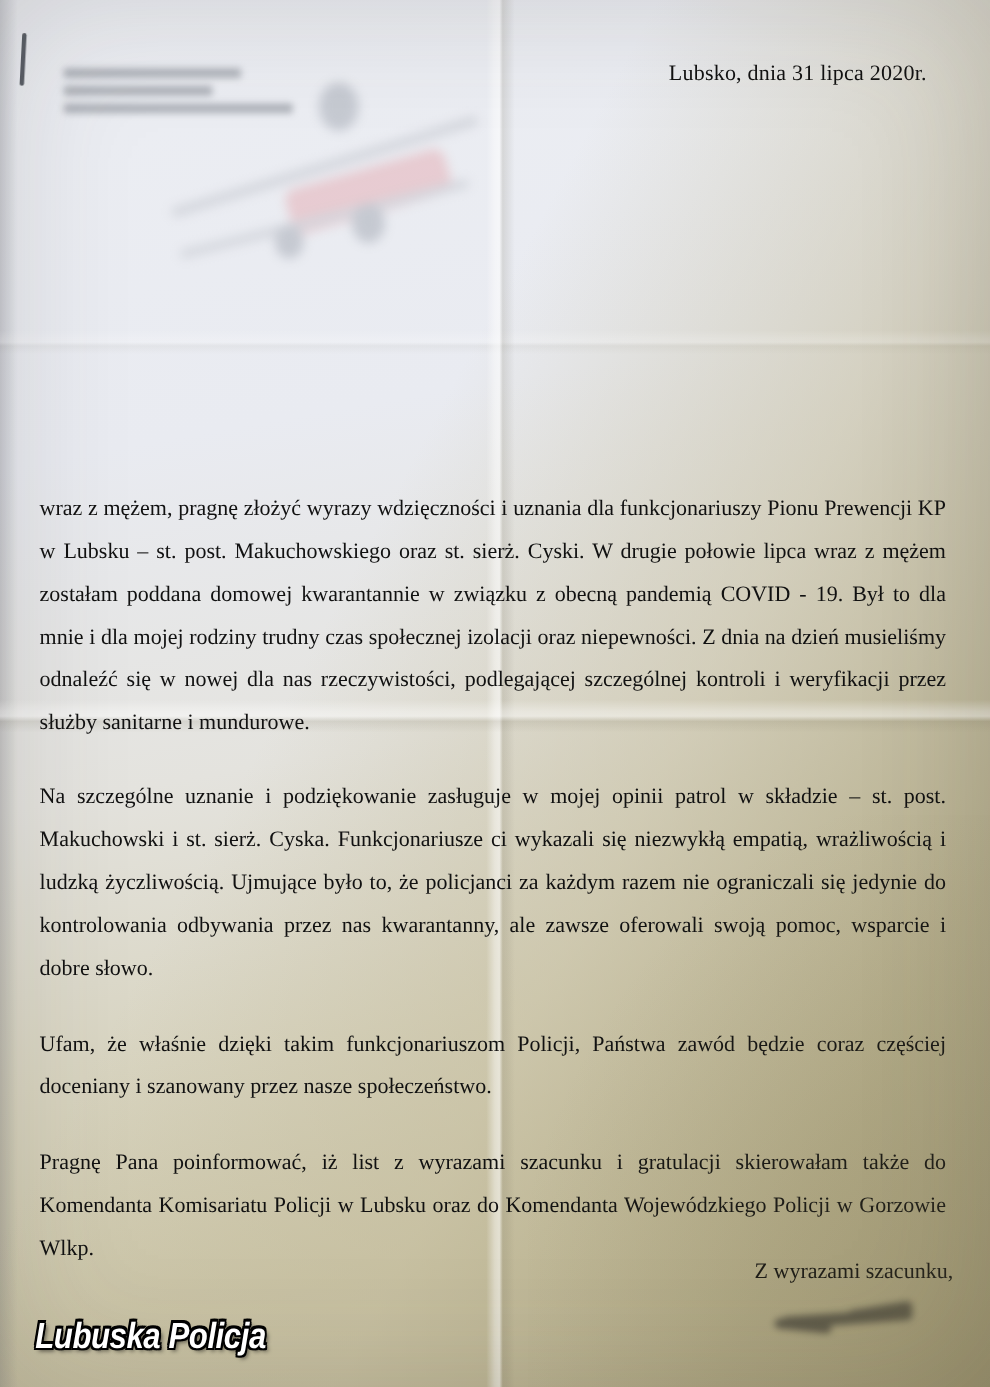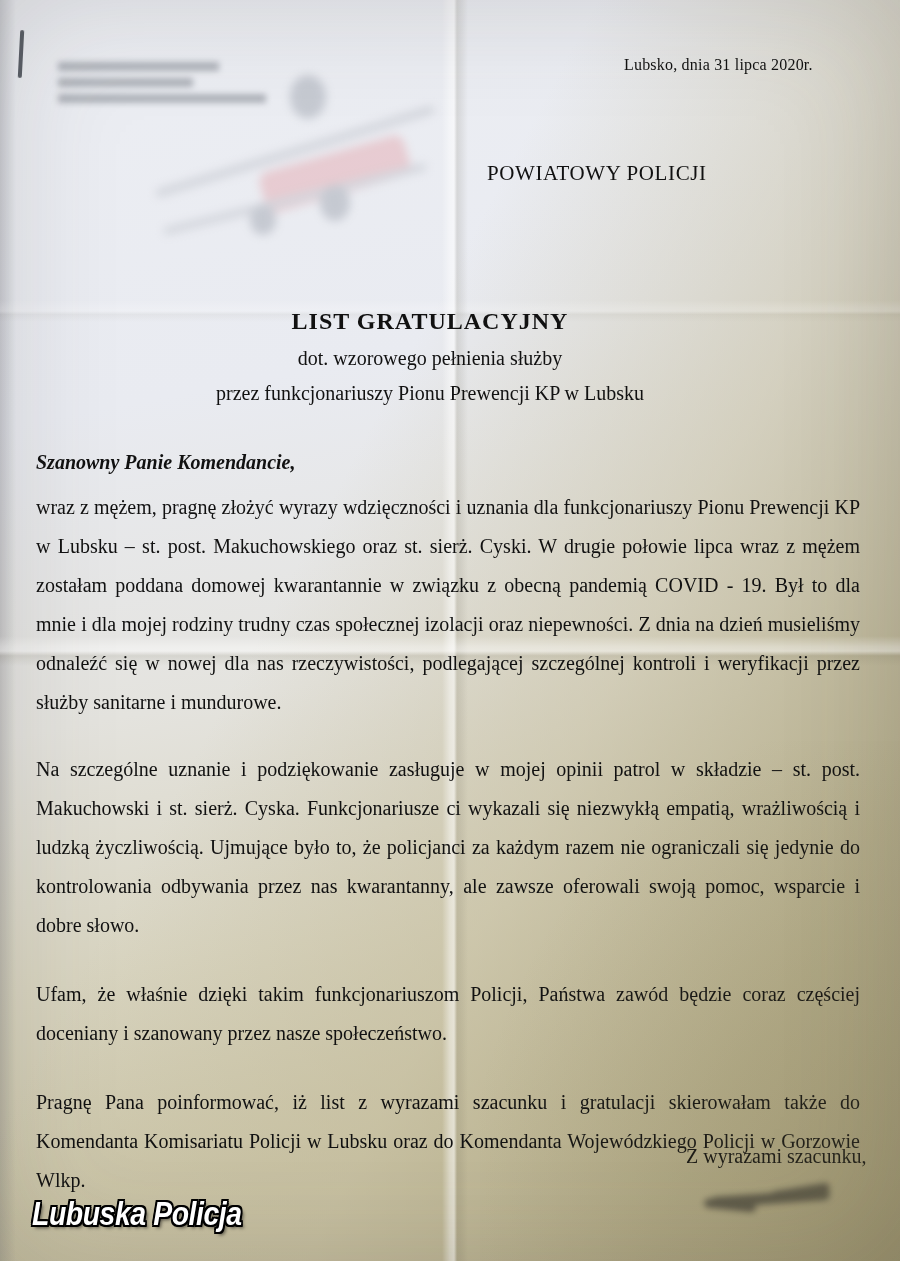--- a/index.html
+++ b/index.html
@@ -174,23 +174,23 @@
 
   
   .doc {
     position: absolute;
     inset: 0;
     padding: 0;
   }
 
   .date-line {
     position: absolute;
-    left: 624px;
+    left: 608px;
     top: 56px;
-    font-size: 16px;
+    font-size: 20px;
     letter-spacing: 0.2px;
     white-space: nowrap;
   }
 
   .addressee {
     position: absolute;
     left: 487px;
     top: 160px;
     font-size: 21px;
     line-height: 1.33;
@@ -328,32 +328,25 @@
     <div class="blob k1"></div>
     <div class="blob k2"></div>
     <div class="blob k3"></div>
   </div>
 
   <div class="doc">
 
     <div class="date-line">Lubsko, dnia 31 lipca 2020r.</div>
 
     <div class="addressee">
-      <div class="a-line">POWIATOWY POLICJI</div>
     </div>
 
 
-    <div class="title-block">
-      <div class="title-main">LIST GRATULACYJNY</div>
-      <div class="title-sub1">dot. wzorowego pełnienia służby</div>
-      <div class="title-sub2">przez funkcjonariuszy Pionu Prewencji KP w Lubsku</div>
-    </div>
 
     <div class="body">
-      <div class="salutation">Szanowny Panie Komendancie,</div>
 
       <p class="tight"><span>wraz z mężem, pragnę złożyć wyrazy wdzięczności i uznania dla funkcjonariuszy Pionu Prewencji KP w Lubsku – </span><b>st. post. Makuchowskiego oraz st. sierż. Cyski.</b><span> W drugie połowie lipca wraz z mężem zostałam poddana domowej kwarantannie w związku z obecną pandemią COVID - 19. Był to dla mnie i dla mojej rodziny trudny czas społecznej izolacji oraz niepewności. Z dnia na dzień musieliśmy odnaleźć się w nowej dla nas rzeczywistości, podlegającej szczególnej kontroli i weryfikacji przez służby sanitarne i mundurowe.</span></p>
 
       <p><span>Na szczególne uznanie i podziękowanie zasługuje w mojej opinii patrol w składzie – </span><b>st. post. Makuchowski i st. sierż. Cyska.</b><span> Funkcjonariusze ci wykazali się niezwykłą empatią, wrażliwością i ludzką życzliwością. Ujmujące było to, że policjanci za każdym razem nie ograniczali się jedynie do kontrolowania odbywania przez nas kwarantanny, ale zawsze oferowali swoją pomoc, wsparcie i dobre słowo.</span></p>
 
       <p>Ufam, że właśnie dzięki takim funkcjonariuszom Policji, Państwa zawód będzie coraz częściej doceniany i szanowany przez nasze społeczeństwo.</p>
 
       <p>Pragnę Pana poinformować, iż list z wyrazami szacunku i gratulacji   skierowałam także do Komendanta Komisariatu Policji w Lubsku oraz do Komendanta Wojewódzkiego Policji w Gorzowie Wlkp.</p>
     </div>
 

